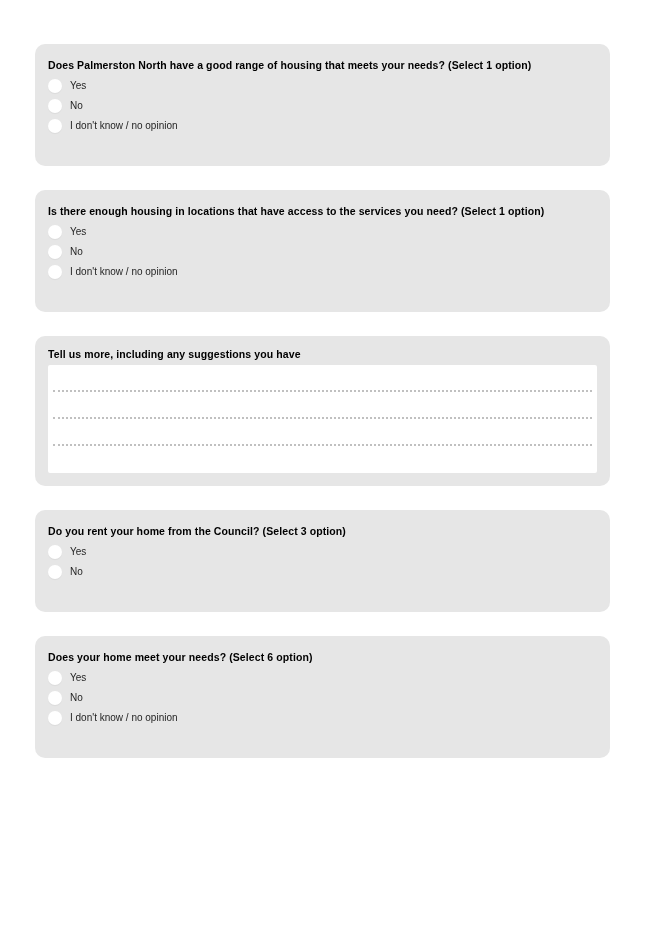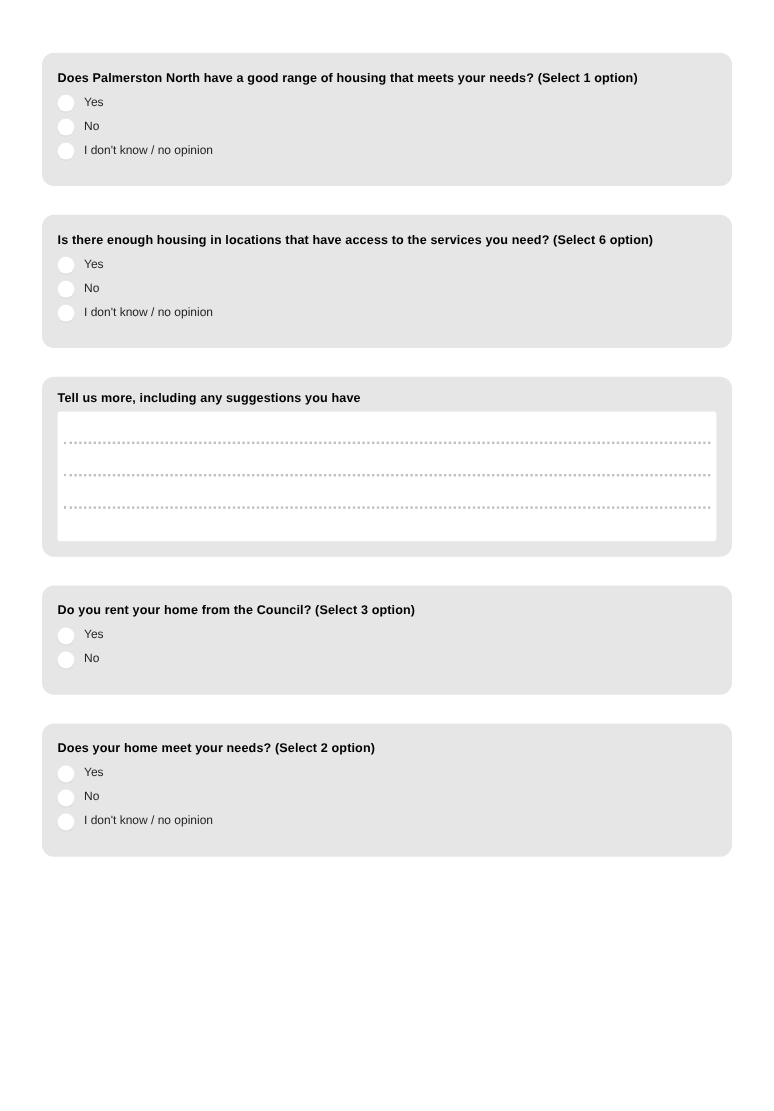--- a/index.html
+++ b/index.html
@@ -16,21 +16,21 @@
     padding-top: 44px;
     display: flex;
     flex-direction: column;
     align-items: center;
   }
   .card {
     width: 575px;
     background: var(--card-bg, #e6e6e6);
     border-radius: 10px;
     margin-bottom: 24px;
-    padding: 15px 13px 16px 13px;
+    padding: 15px 13px 27px 13px;
   }
   .question {
     font-size: 10.5px;
     line-height: 13px;
     font-weight: bold;
     color: var(--question-color, #000);
     letter-spacing: 0.1px;
   }
   .options { margin-top: 7px; }
   .option {
@@ -83,21 +83,21 @@
 
   <label class="option">
     <span class="radio"></span>
     <span class="option-label">I don't know / no opinion</span>
   </label>
 </div>
   </section>
 
 
   <section class="card radio-card">
-    <h2 class="question">Is there enough housing in locations that have access to the services you need? (Select 6 option)</h2>
+    <h2 class="question">Is there enough housing in locations that have access to the services you need? (Select 1 option)</h2>
     <div class="options">
   <label class="option">
     <span class="radio"></span>
     <span class="option-label">Yes</span>
   </label>
 
   <label class="option">
     <span class="radio"></span>
     <span class="option-label">No</span>
   </label>
@@ -128,21 +128,21 @@
   </label>
 
   <label class="option">
     <span class="radio"></span>
     <span class="option-label">No</span>
   </label>
 </div>
   </section>
 
   <section class="card radio-card">
-    <h2 class="question">Does your home meet your needs? (Select 2 option)</h2>
+    <h2 class="question">Does your home meet your needs? (Select 6 option)</h2>
     <div class="options">
   <label class="option">
     <span class="radio"></span>
     <span class="option-label">Yes</span>
   </label>
 
   <label class="option">
     <span class="radio"></span>
     <span class="option-label">No</span>
   </label>

